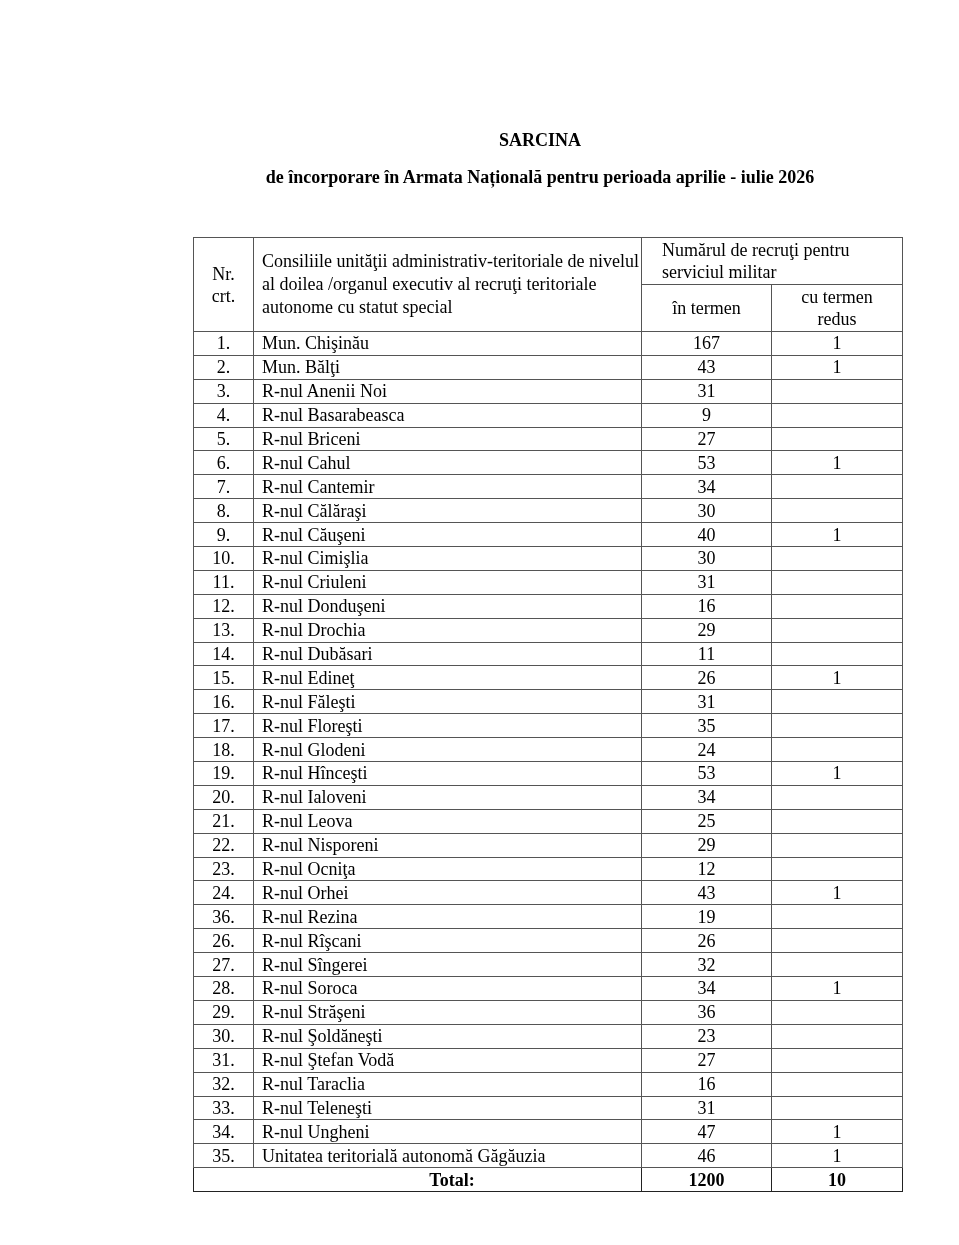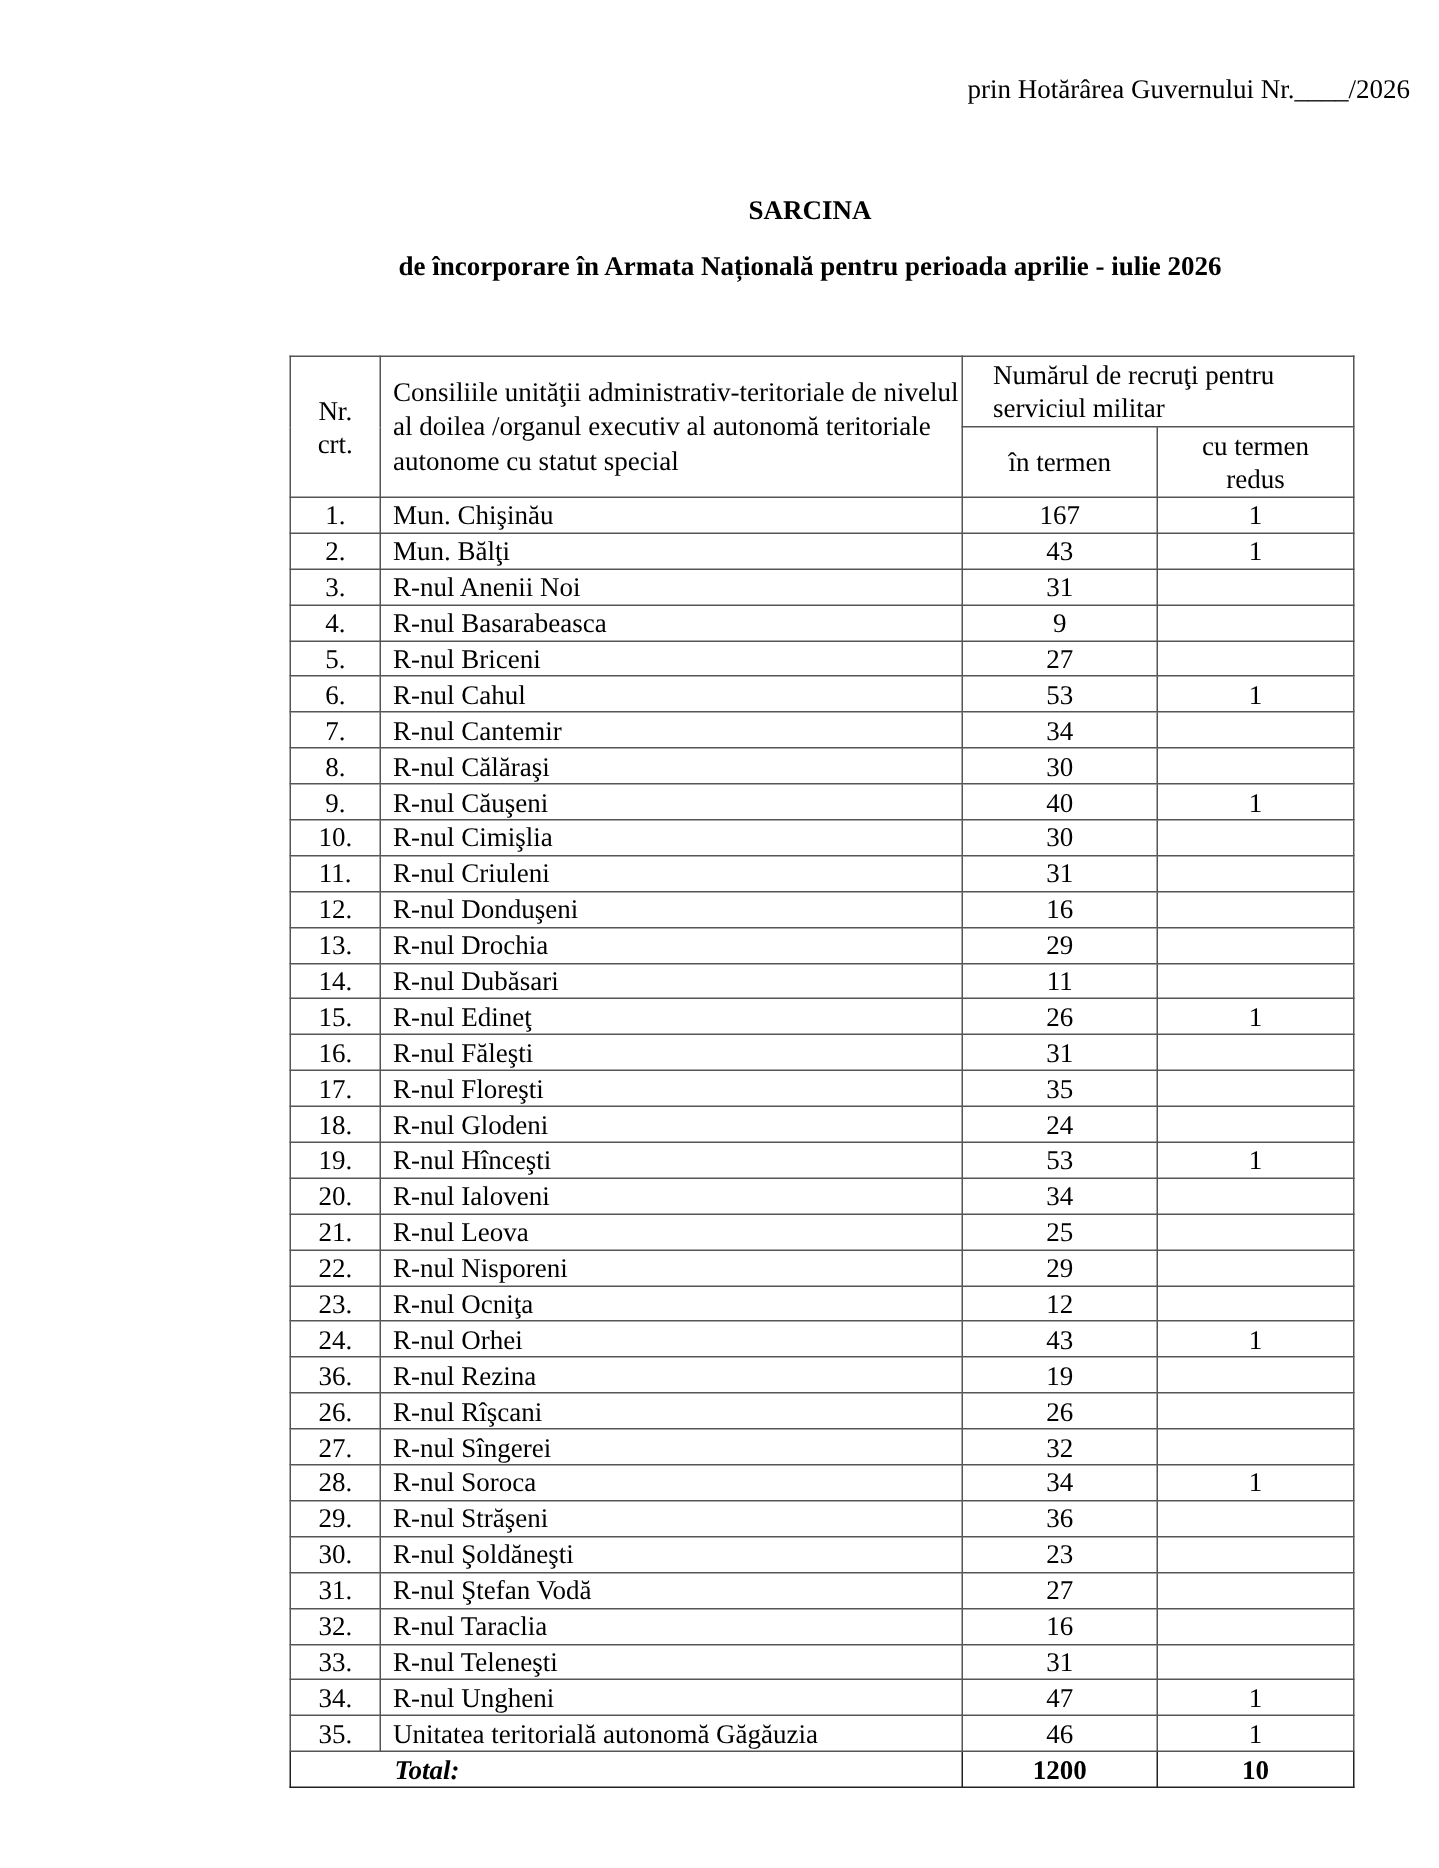--- a/index.html
+++ b/index.html
@@ -18,43 +18,42 @@
   th { line-height: 22px; }
   .hdr-nr { text-align: center; vertical-align: middle; }
   .hdr-name { text-align: left; padding-left: 8px; vertical-align: middle; line-height: 23px; }
   .hdr-group { text-align: left; height: 46px; }
   .hdr-sub { text-align: center; height: 46px; }
   tbody td { height: 22.9px; line-height: 20px; }
   .c-nr { text-align: center; }
   .c-name { text-align: left; padding-left: 8px; white-space: nowrap; }
   .c-num { text-align: center; }
   .total td { font-weight: bold; border-color: #222; }
-  .total .c-total-label { text-align: left; padding-left: 69px; font-style: italic; }
+  .total .c-total-label { text-align: center; padding-left: 69px; }
 </style>
 </head>
 <body>
 
 <div class="approval">
-  <div>prin Hotărârea Guvernului Nr.____/2026</div>
 </div>
 
 <div class="title t1">SARCINA</div>
 <div class="title t2">de încorporare în Armata Națională pentru perioada aprilie - iulie 2026</div>
 
 <table>
   <colgroup>
     <col style="width:60px">
     <col style="width:388px">
     <col style="width:130px">
     <col style="width:131px">
   </colgroup>
   <thead>
     <tr>
       <th rowspan="2" class="hdr-nr" style="padding:0 12px;">Nr. crt.</th>
-      <th rowspan="2" class="hdr-name">Consiliile unităţii administrativ-teritoriale de nivelul al doilea /organul executiv al autonomă teritoriale autonome cu statut special</th>
+      <th rowspan="2" class="hdr-name">Consiliile unităţii administrativ-teritoriale de nivelul al doilea /organul executiv al recruţi teritoriale autonome cu statut special</th>
       <th colspan="2" class="hdr-group" style="padding:0 20px;">Numărul de recruţi pentru serviciul militar</th>
     </tr>
     <tr>
       <th class="hdr-sub">în termen</th>
       <th class="hdr-sub" style="padding:0 20px;font-family:Liberation Serif, serif;">cu termen redus</th>
     </tr>
   </thead>
   <tbody id="tbody">
       <tr>
         <td class="c-nr">1.</td>

